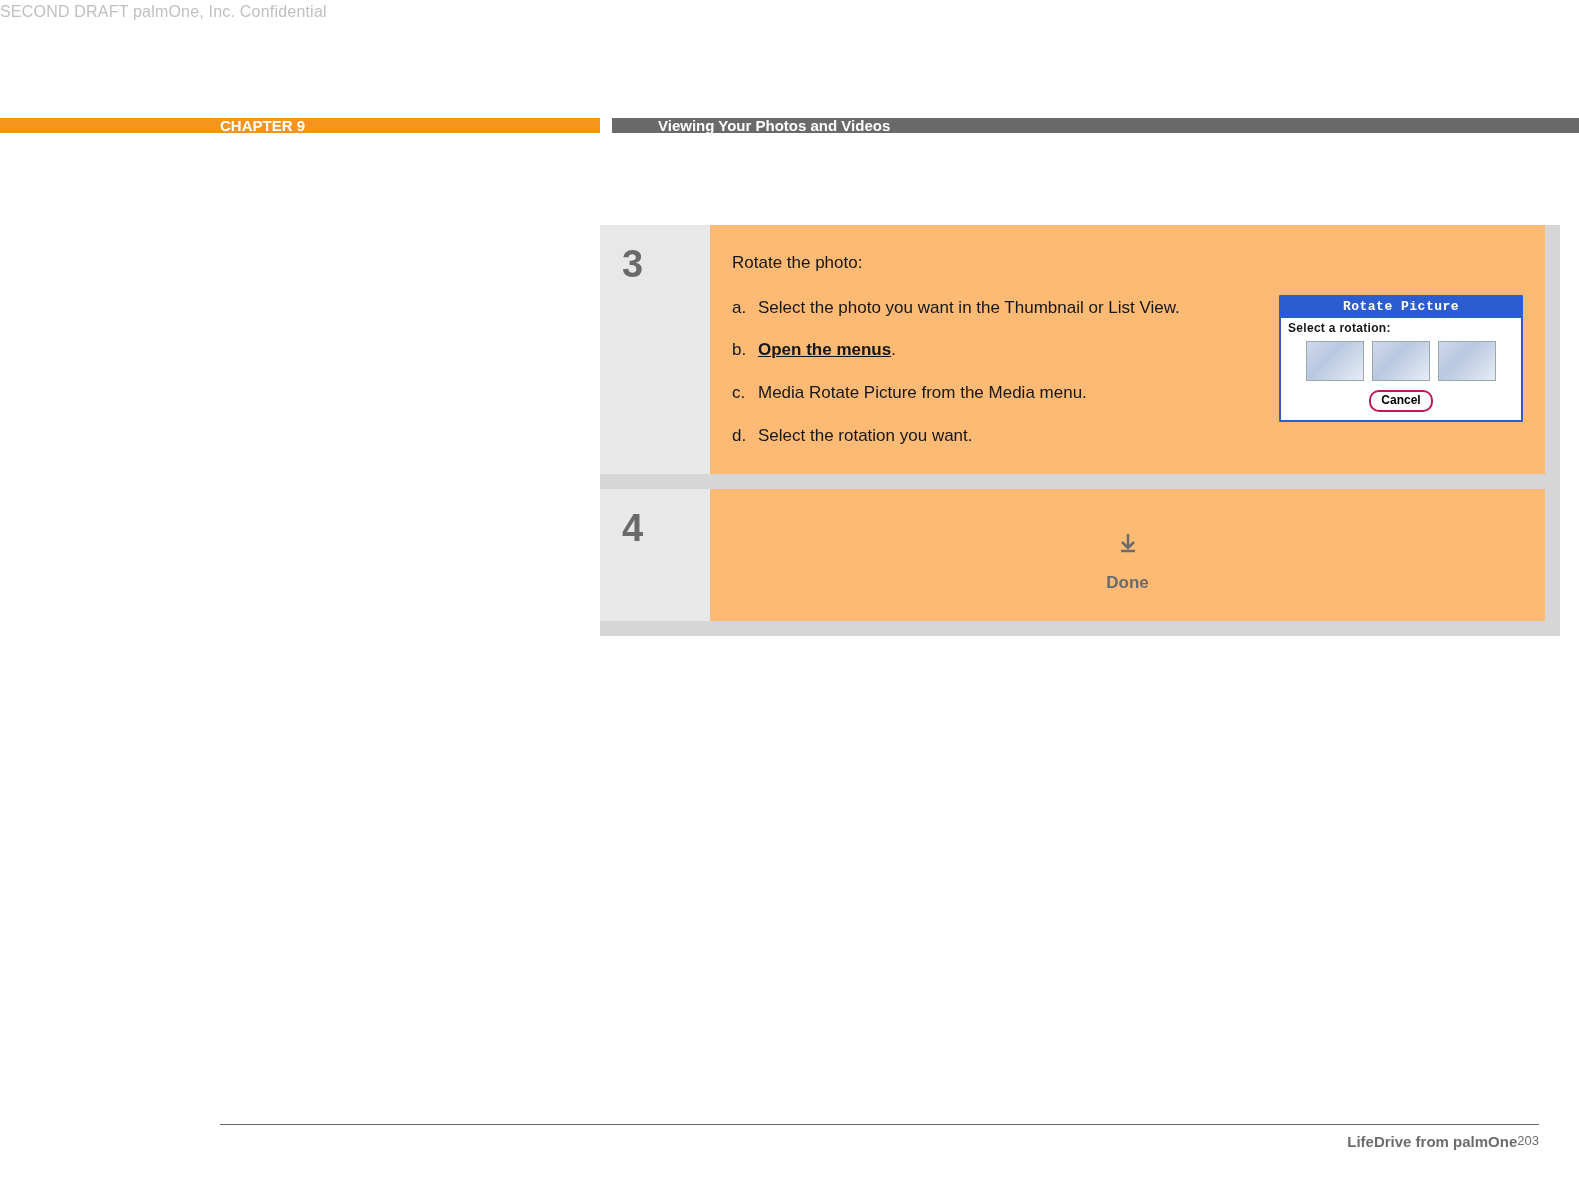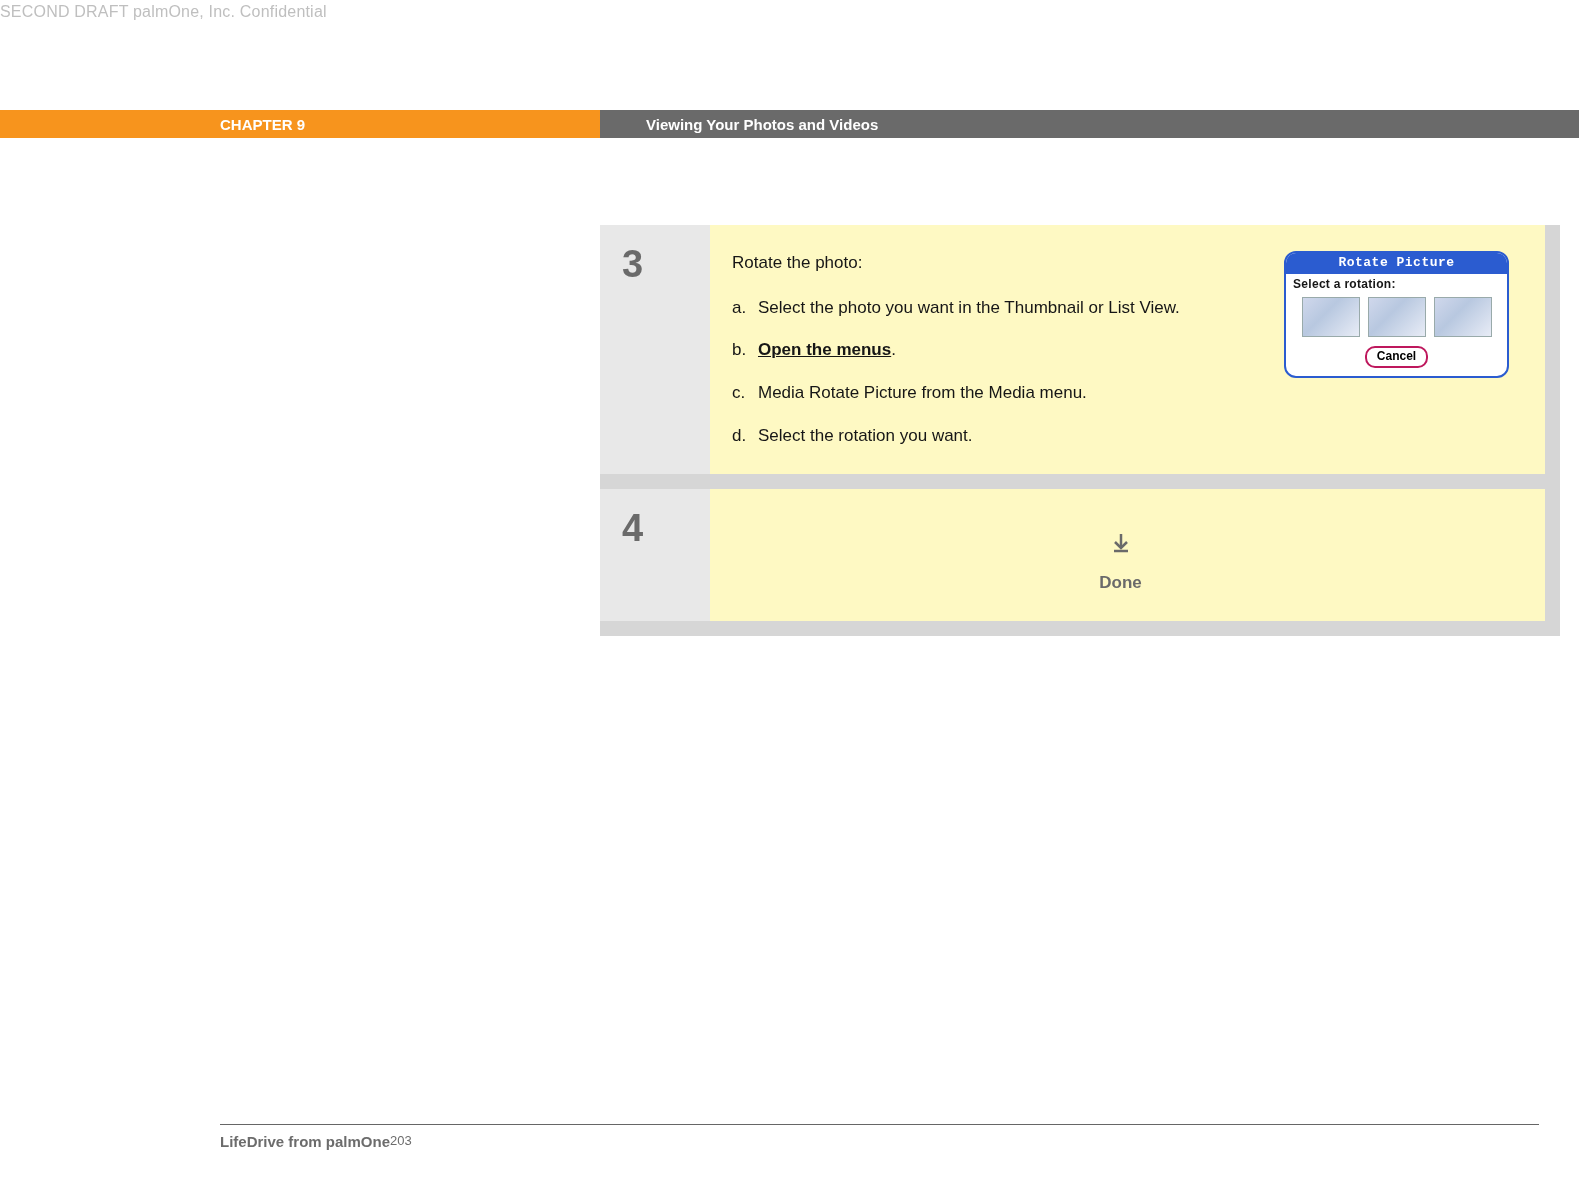--- a/index.html
+++ b/index.html
@@ -14,25 +14,26 @@
       position: absolute;
       top: 3px;
       left: 0;
       width: 100%;
       color: #bfbfbf;
       font-size: 16px;
       letter-spacing: 0.2px;
     }
     .header-bar {
       position: absolute;
-      top: 110px;
+      top: 118px;
       left: 0;
       width: 100%;
       display: flex;
-      height: 28px;
+      height: 15px;
+      gap: 12px;
     }
     .chapter-bar {
       width: 600px;
       background: #f7941d;
       color: #fff;
       display: flex;
       align-items: center;
       justify-content: flex-start;
       padding-left: 220px;
       font-weight: bold;
@@ -66,22 +67,22 @@
       min-width: 110px;
       background: #e8e8e8;
       color: #6a6a6a;
       font-size: 38px;
       font-weight: bold;
       padding: 18px 0 0 22px;
       font-family: Arial, sans-serif;
     }
     .step-body {
       flex: 1;
-      background: #fef9c3;
-      padding: 26px 36px 26px 22px;
+      background: #fdba74;
+      padding: 26px 22px 26px 22px;
       color: #161616;
       font-size: 17px;
       line-height: 1.45;
       display: flex;
       gap: 40px;
     }
     .step-text { flex: 1; }
     .step-body .intro { margin-bottom: 20px; }
     .substep { display: flex; margin-bottom: 18px; }
     .substep .letter { width: 26px; flex-shrink: 0; }
@@ -93,27 +94,28 @@
       gap: 10px;
       margin-top: 18px;
       color: #6a6a6a;
       font-weight: bold;
       font-size: 17px;
       flex-direction: column;
     }
     .done-row svg { stroke: #6a6a6a; }
     
     .rotate-dialog {
-      width: 225px;
+      width: 244px;
       border: 2px solid #2b5cd0;
-      border-radius: 12px;
+      border-radius: 1px;
       background: #fff;
       overflow: hidden;
       align-self: flex-start;
       flex-shrink: 0;
+      margin-top: 44px;
     }
     .rotate-title {
       background: #2b5cd0;
       color: #fff;
       text-align: center;
       font-family: "Courier New", monospace;
       font-weight: bold;
       font-size: 13px;
       padding: 1px 0;
       letter-spacing: 0.5px;
@@ -151,21 +153,21 @@
     }
     
     .footer {
       position: absolute;
       bottom: 28px;
       left: 220px;
       right: 40px;
       border-top: 1px solid #666;
       padding-top: 8px;
       display: flex;
-      justify-content: flex-start;
+      justify-content: flex-end;
       color: #6c6c6c;
       font-size: 14px;
     }
     .footer .product { font-weight: bold; font-size: 15px; }
     .footer .page { font-size: 13px; }
   </style>
 </head>
 <body>
 
 <div class="watermark">SECOND DRAFT palmOne, Inc.  Confidential</div>

